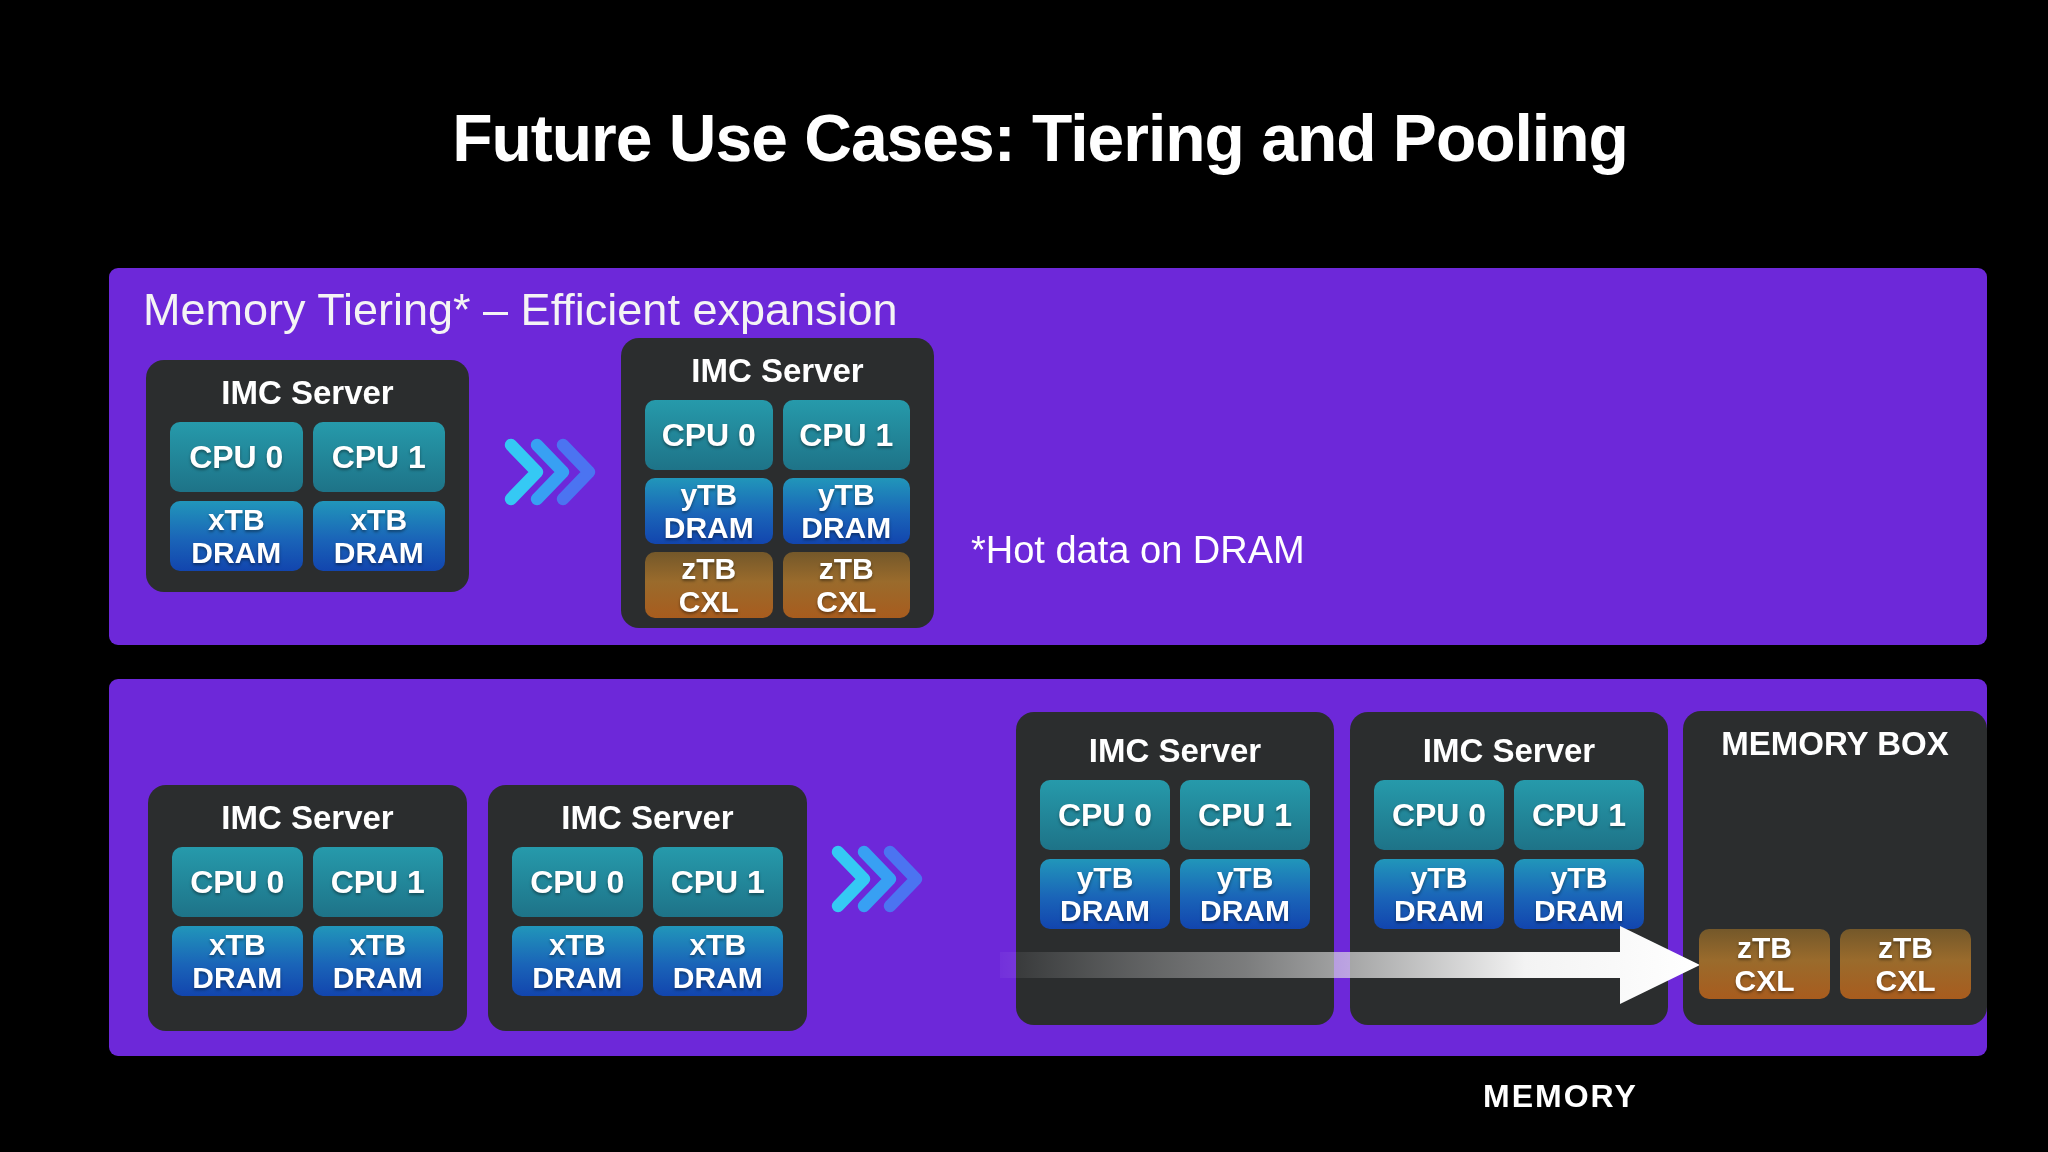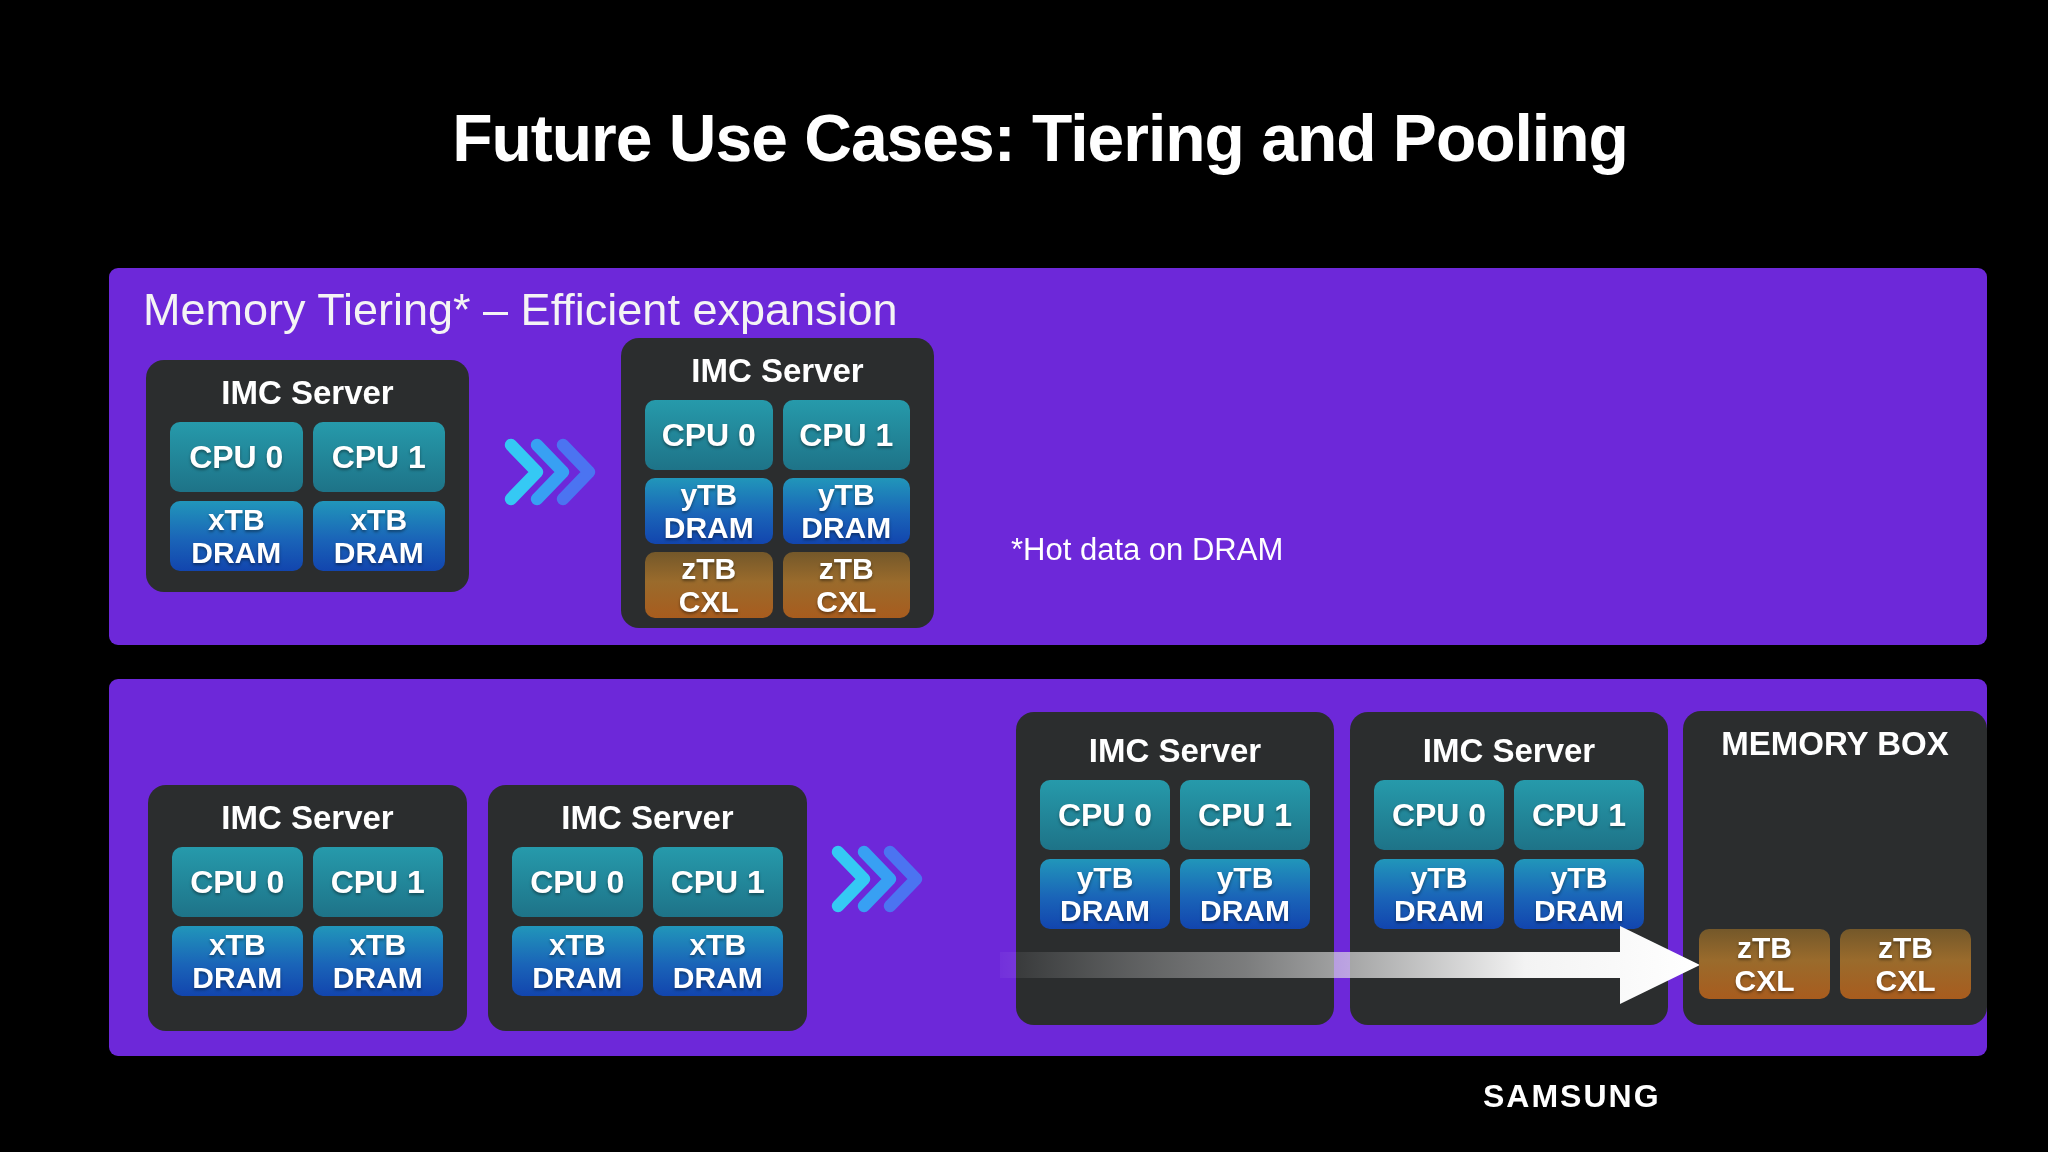--- a/index.html
+++ b/index.html
@@ -32,21 +32,21 @@
   .chip{
     border-radius:10px;height:70px;display:flex;flex-direction:column;
     align-items:center;justify-content:center;color:#fff;font-weight:700;
     font-size:30px;line-height:33px;text-shadow:0 2px 3px rgba(0,0,0,.4);
     white-space:nowrap;
   }
   .chip.cpu{background:linear-gradient(180deg,#269aab 0%,#1e7388 100%);font-size:32px;}
   .chip.dram{background:linear-gradient(180deg,#2196ba 0%,#1a64b8 55%,#1245ae 100%);}
   .chip.cxl{background:linear-gradient(180deg,#74582a 0%,#9a6b2c 45%,#a85c1e 100%);}
   .chip.short{height:66px;}
-  .notes{position:absolute;left:902px;top:258px;font-size:31px;line-height:48px;color:#fff;}
+  .notes{position:absolute;left:862px;top:258px;font-size:38px;line-height:48px;color:#fff;}
   .notes .note2{padding-left:7px;}
   .chevrons{position:absolute;}
   .chev-tiering{left:395px;top:170px;}
   .chev-pooling{left:722px;top:166px;}
   .memory-box{
     position:absolute;left:1574px;top:32px;width:304px;height:314px;
     background:#2b2d2e;border-radius:18px;box-sizing:border-box;padding:6px 18px 0;
   }
   .memory-chips{
     position:absolute;left:16px;right:16px;bottom:26px;
@@ -236,15 +236,15 @@
       <linearGradient id="ag" x1="0" y1="0" x2="1" y2="0">
         <stop offset="0" stop-color="#ffffff" stop-opacity="0.04"></stop>
         <stop offset="0.35" stop-color="#dddddd" stop-opacity="0.45"></stop>
         <stop offset="0.75" stop-color="#f3f3f3" stop-opacity="1"></stop>
         <stop offset="1" stop-color="#ffffff" stop-opacity="1"></stop>
       </linearGradient>
     </defs>
     <polygon points="0,30 620,30 620,4 700,43 620,82 620,56 0,56" fill="url(#ag)"></polygon>
   </svg>
 
-  <div class="brand">SAMSUNG</div>
+  <div class="brand">MEMORY</div>
 
 </div>
 
 </body></html>

